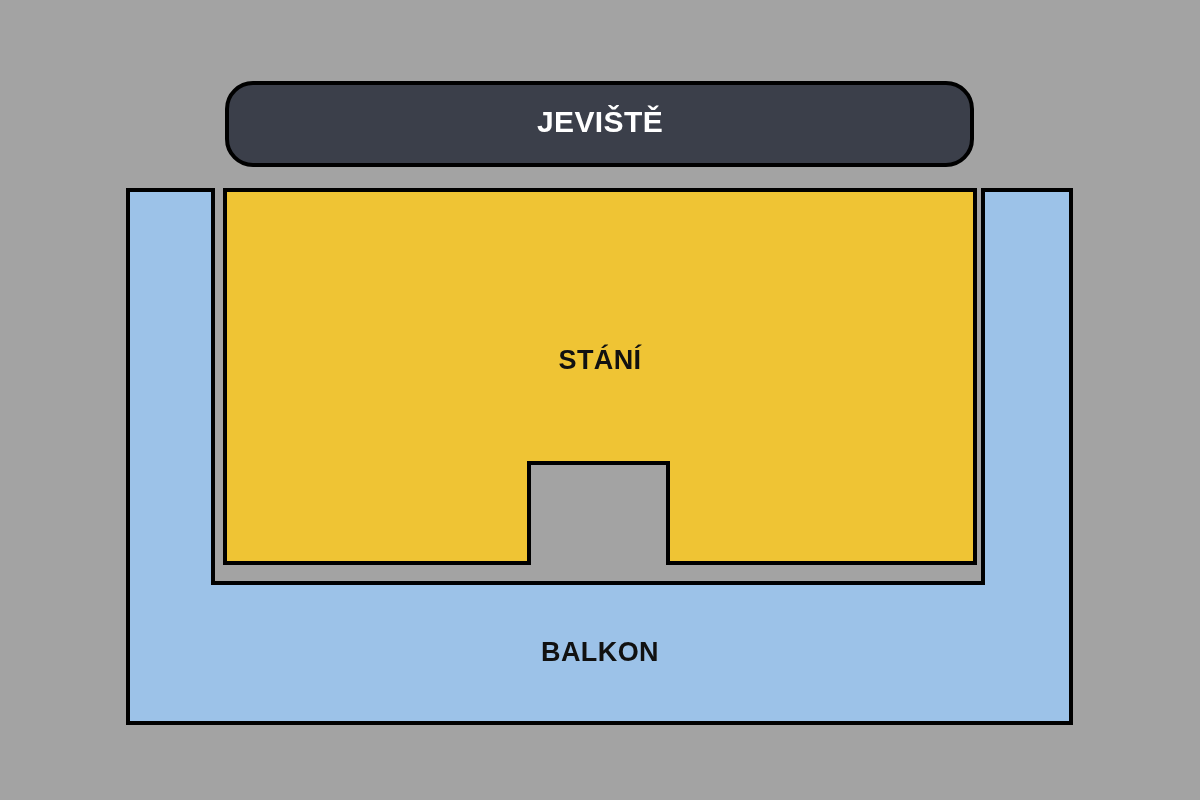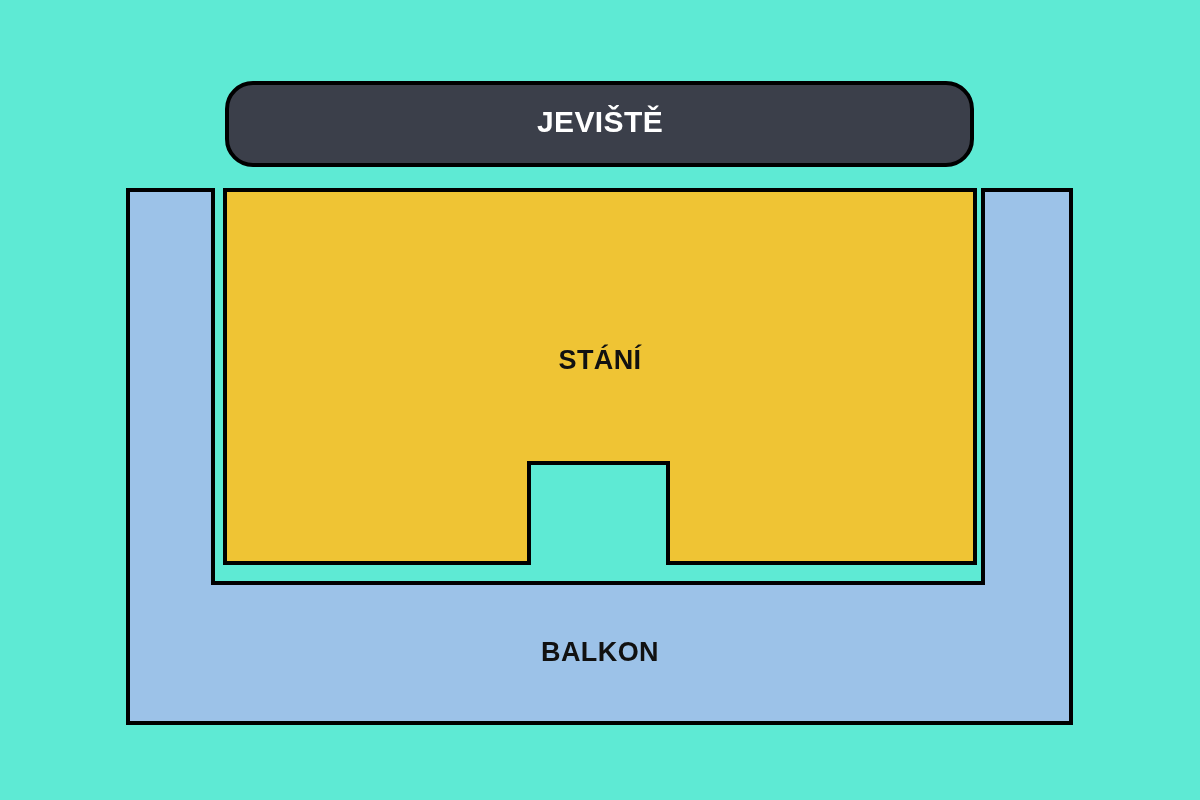--- a/index.html
+++ b/index.html
@@ -11,21 +11,21 @@
   body {
     width: 1200px;
     height: 800px;
     font-family: "Liberation Sans", sans-serif;
     overflow: hidden;
   }
   #venue-map {
     position: relative;
     width: 1200px;
     height: 800px;
-    background: #5eead4;
+    background: #a3a3a3;
   }
   #venue-svg {
     position: absolute;
     top: 0;
     left: 0;
     width: 1200px;
     height: 800px;
     display: block;
   }
   .zone-shape {

